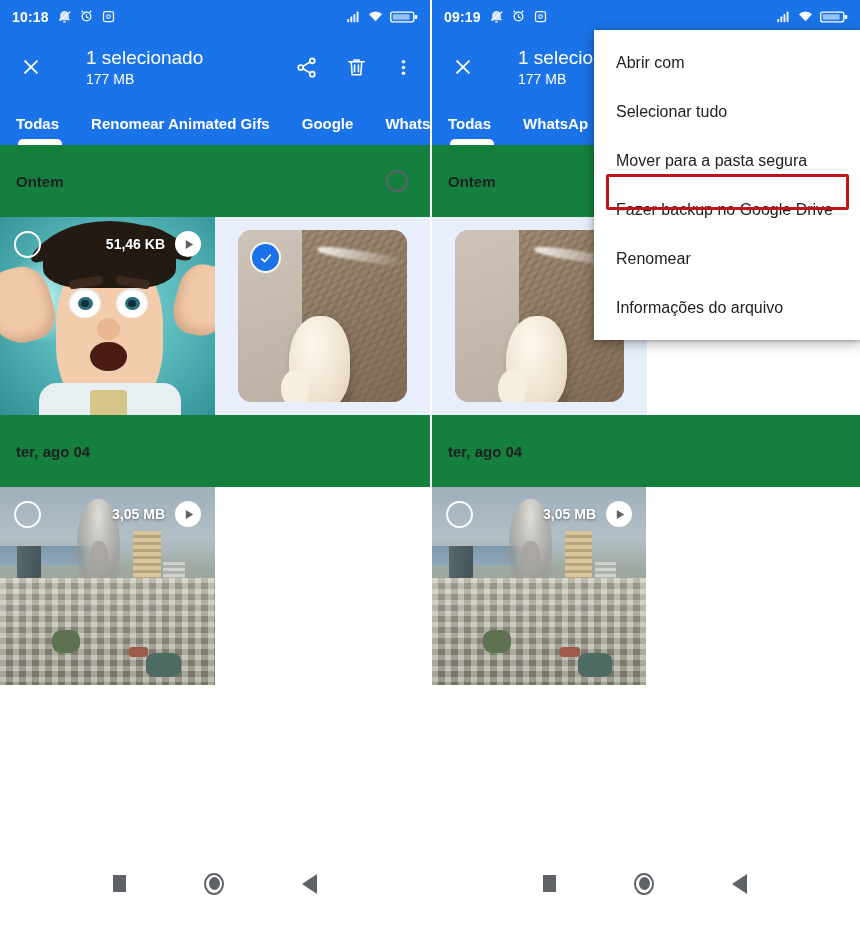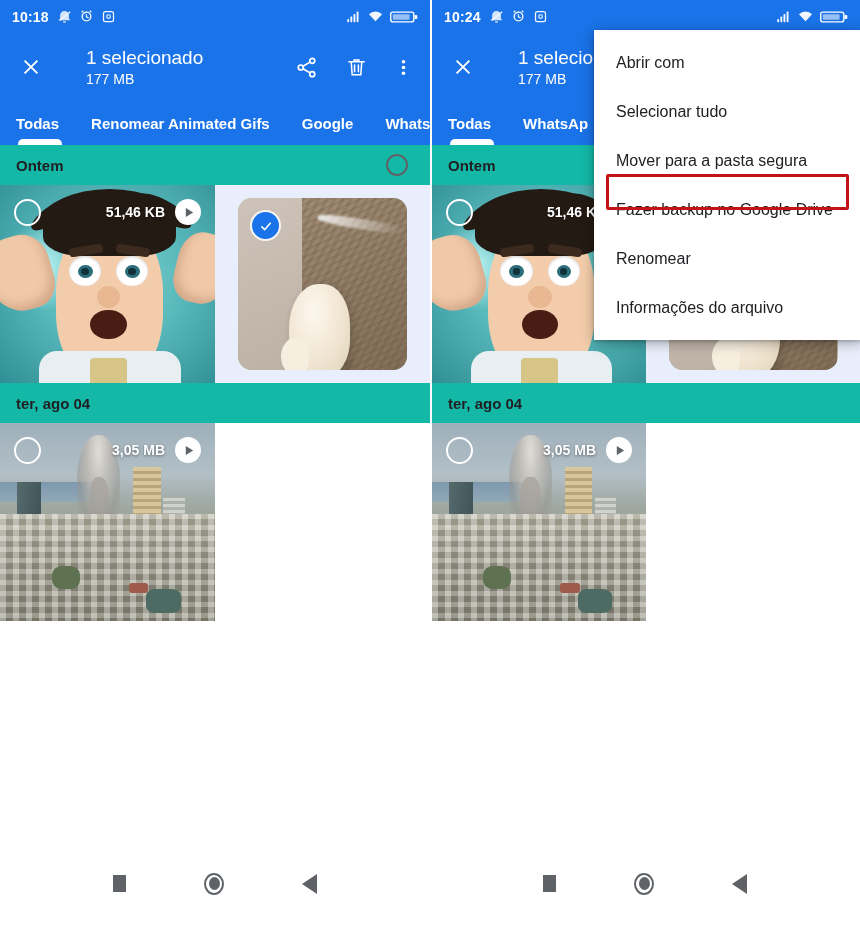--- a/index.html
+++ b/index.html
@@ -60,22 +60,22 @@
   }
   .tab { color: #fff; font-size: 15px; font-weight: bold; cursor: pointer; flex: none; }
   .tab-indicator {
     position: absolute; left: 18px; bottom: -3px; width: 44px; height: 9px;
     background: #fff; border-radius: 5px 5px 0 0;
   }
 
   
   .content { background: #fff; position: relative; }
   .datehdr {
-    height: 40px; display: flex; align-items: center; justify-content: space-between;
-    padding: 0 22px 0 16px; background: #14b8a6;
+    height: 72px; display: flex; align-items: center; justify-content: space-between;
+    padding: 0 22px 0 16px; background: #15803d;
   }
   .datehdr .lbl { font-size: 15px; font-weight: bold; color: #202124; }
   .circle-sel {
     width: 22px; height: 22px; border-radius: 50%;
     border: 2px solid #5f6368;
   }
 
   .grid { display: flex; }
   .cell { width: 215px; height: 198px; position: relative; background: #fff; }
   .cell.empty { background: #fff; }
@@ -393,21 +393,21 @@
             </div>
         </div>
         <div class="cell empty"></div>
       </div>
     </div>
   </div>
 
   <div class="panel right">
 
     <div class="statusbar">
-      <span class="sb-time">10:24</span>
+      <span class="sb-time">09:19</span>
       <span class="sb-left-icons">
         <span class="sb-icon">
             <svg viewBox="0 0 24 24">
               <path d="M12 3a7 7 0 0 0-7 7v5l-2 2v1h18v-1l-2-2v-5a7 7 0 0 0-7-7zm0 19a2.5 2.5 0 0 0 2.5-2.5h-5A2.5 2.5 0 0 0 12 22z" opacity=".85"></path>
               <rect x="2" y="11" width="22" height="2" transform="rotate(-40 12 12)"></rect>
             </svg>
           </span>
         <span class="sb-icon">
             <svg viewBox="0 0 24 24">
               <path d="M12 4a8 8 0 1 0 0 16 8 8 0 0 0 0-16zm0 2.2A5.8 5.8 0 1 1 12 17.8 5.8 5.8 0 0 1 12 6.2zM11 8v5l4 2 .8-1.4-3.3-1.9V8z"></path>
@@ -463,44 +463,20 @@
       <div class="tab-indicator"></div>
     </div>
 
     <div class="content">
 
       <div class="datehdr">
         <span class="lbl">Ontem</span>
       </div>
 
       <div class="grid">
-        <div class="cell">
-          <div class="thumb">
-            <div class="art-cartoon">
-              <div class="glow"></div>
-                <div class="hand-l"></div>
-                <div class="hand-r"></div>
-              <div class="face"></div>
-                <div class="hair"></div>
-              <div class="brow l"></div>
-                <div class="brow r"></div>
-              <div class="eye l">
-                  <div class="pupil"></div>
-                </div>
-              <div class="eye r">
-                  <div class="pupil"></div>
-                </div>
-              <div class="nose"></div>
-                <div class="mouth"></div>
-                <div class="coat"></div>
-            </div>
-          </div>
-          <div class="sel-circle"></div>
-          <div class="size-lbl">51,46 K</div>
-        </div>
 
         <div class="cell selected">
           <div class="thumb inset">
             <div class="art-dog">
                 <div class="wall"></div>
                 <div class="floor"></div>
                 <div class="streak"></div>
                 <div class="shadow"></div>
                 <div class="dog"></div>
               </div>

